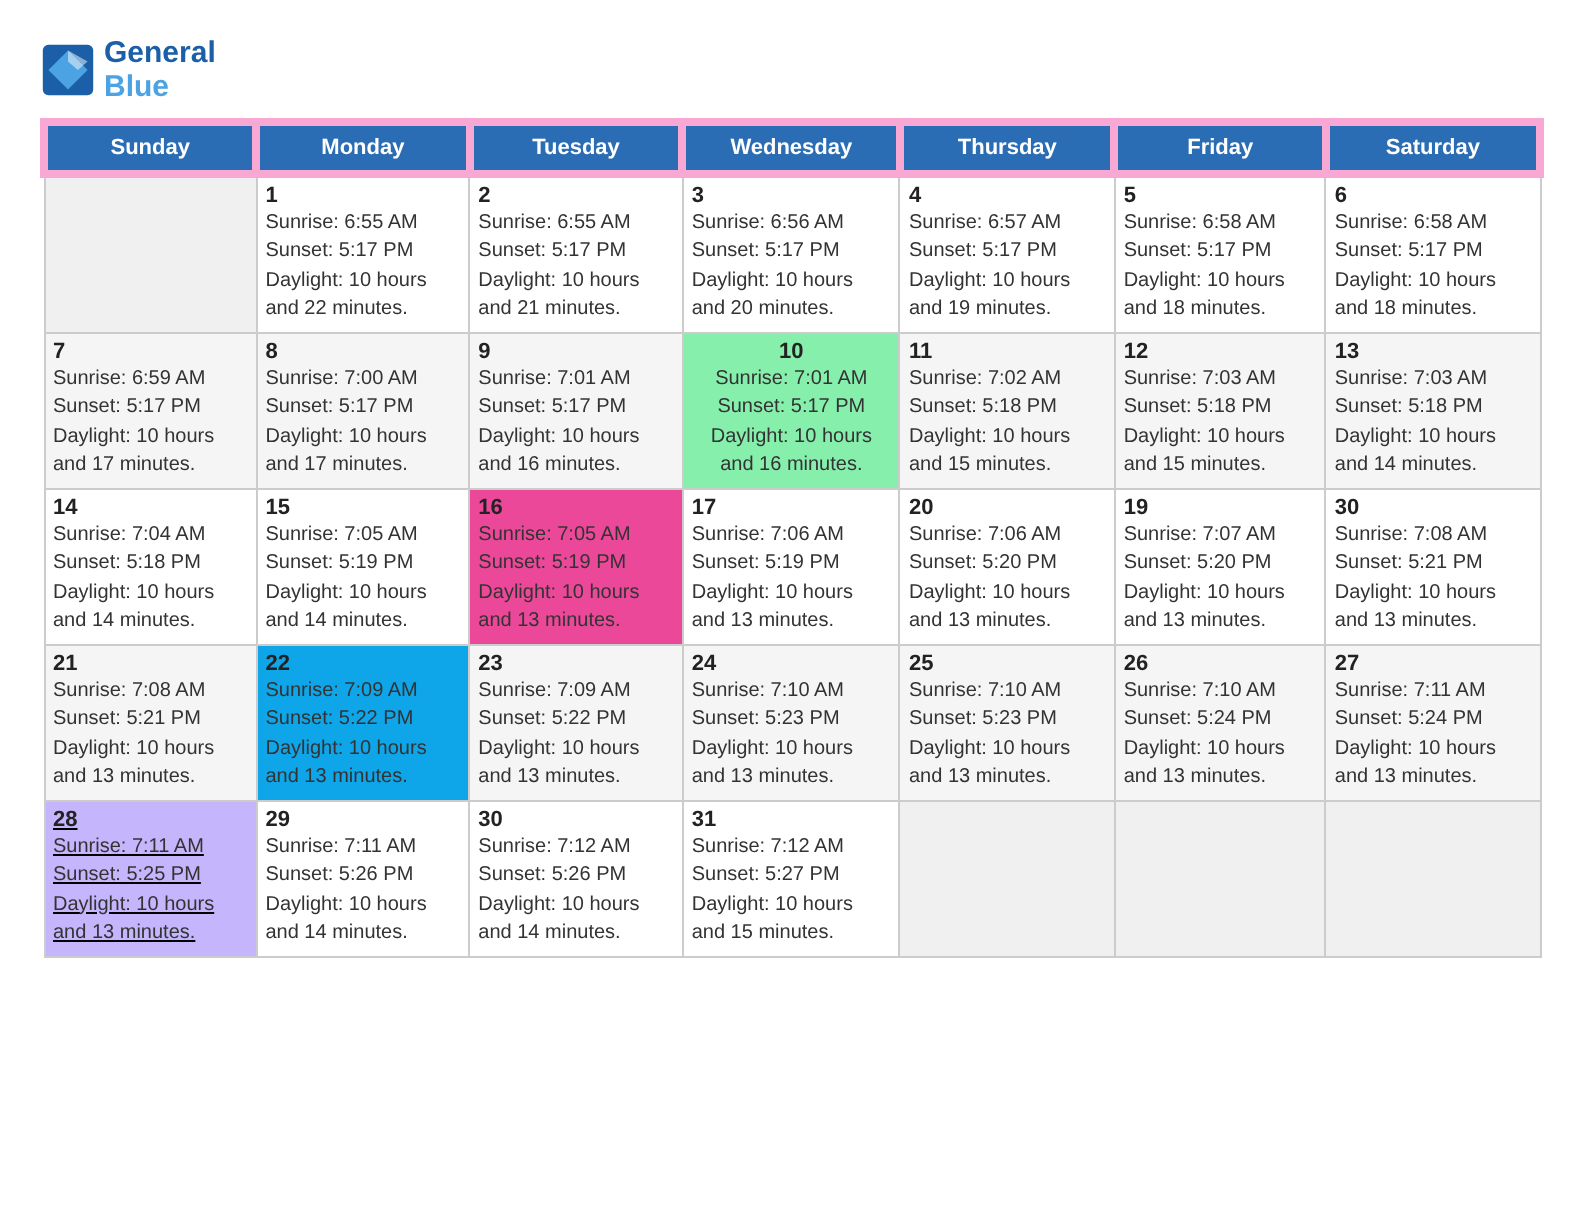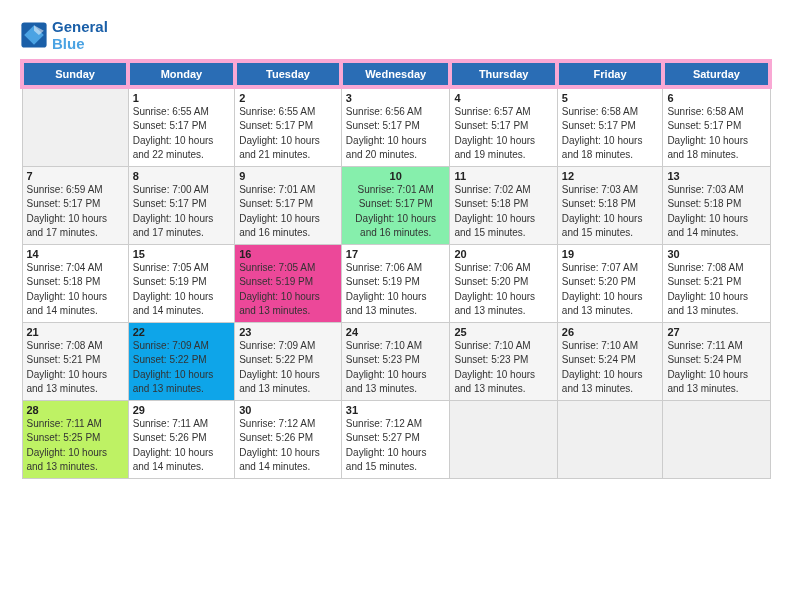--- a/index.html
+++ b/index.html
@@ -235,21 +235,21 @@
           <td style="background: rgb(245, 245, 245);">
             <div class="day-number">26</div>
             <div class="day-info">Sunrise: 7:10 AM<br>Sunset: 5:24 PM<br>Daylight: 10 hours<br>and 13 minutes.</div>
           </td>
           <td style="background: rgb(245, 245, 245);">
             <div class="day-number">27</div>
             <div class="day-info">Sunrise: 7:11 AM<br>Sunset: 5:24 PM<br>Daylight: 10 hours<br>and 13 minutes.</div>
           </td>
         </tr>
         <tr class="week-row">
-          <td style="background: #bef264;">
+          <td style="background: #c4b5fd; text-decoration: underline;">
             <div class="day-number">28</div>
             <div class="day-info">Sunrise: 7:11 AM<br>Sunset: 5:25 PM<br>Daylight: 10 hours<br>and 13 minutes.</div>
           </td>
           <td style="background: rgb(255, 255, 255);">
             <div class="day-number">29</div>
             <div class="day-info">Sunrise: 7:11 AM<br>Sunset: 5:26 PM<br>Daylight: 10 hours<br>and 14 minutes.</div>
           </td>
           <td style="background: rgb(255, 255, 255);">
             <div class="day-number">30</div>
             <div class="day-info">Sunrise: 7:12 AM<br>Sunset: 5:26 PM<br>Daylight: 10 hours<br>and 14 minutes.</div>

